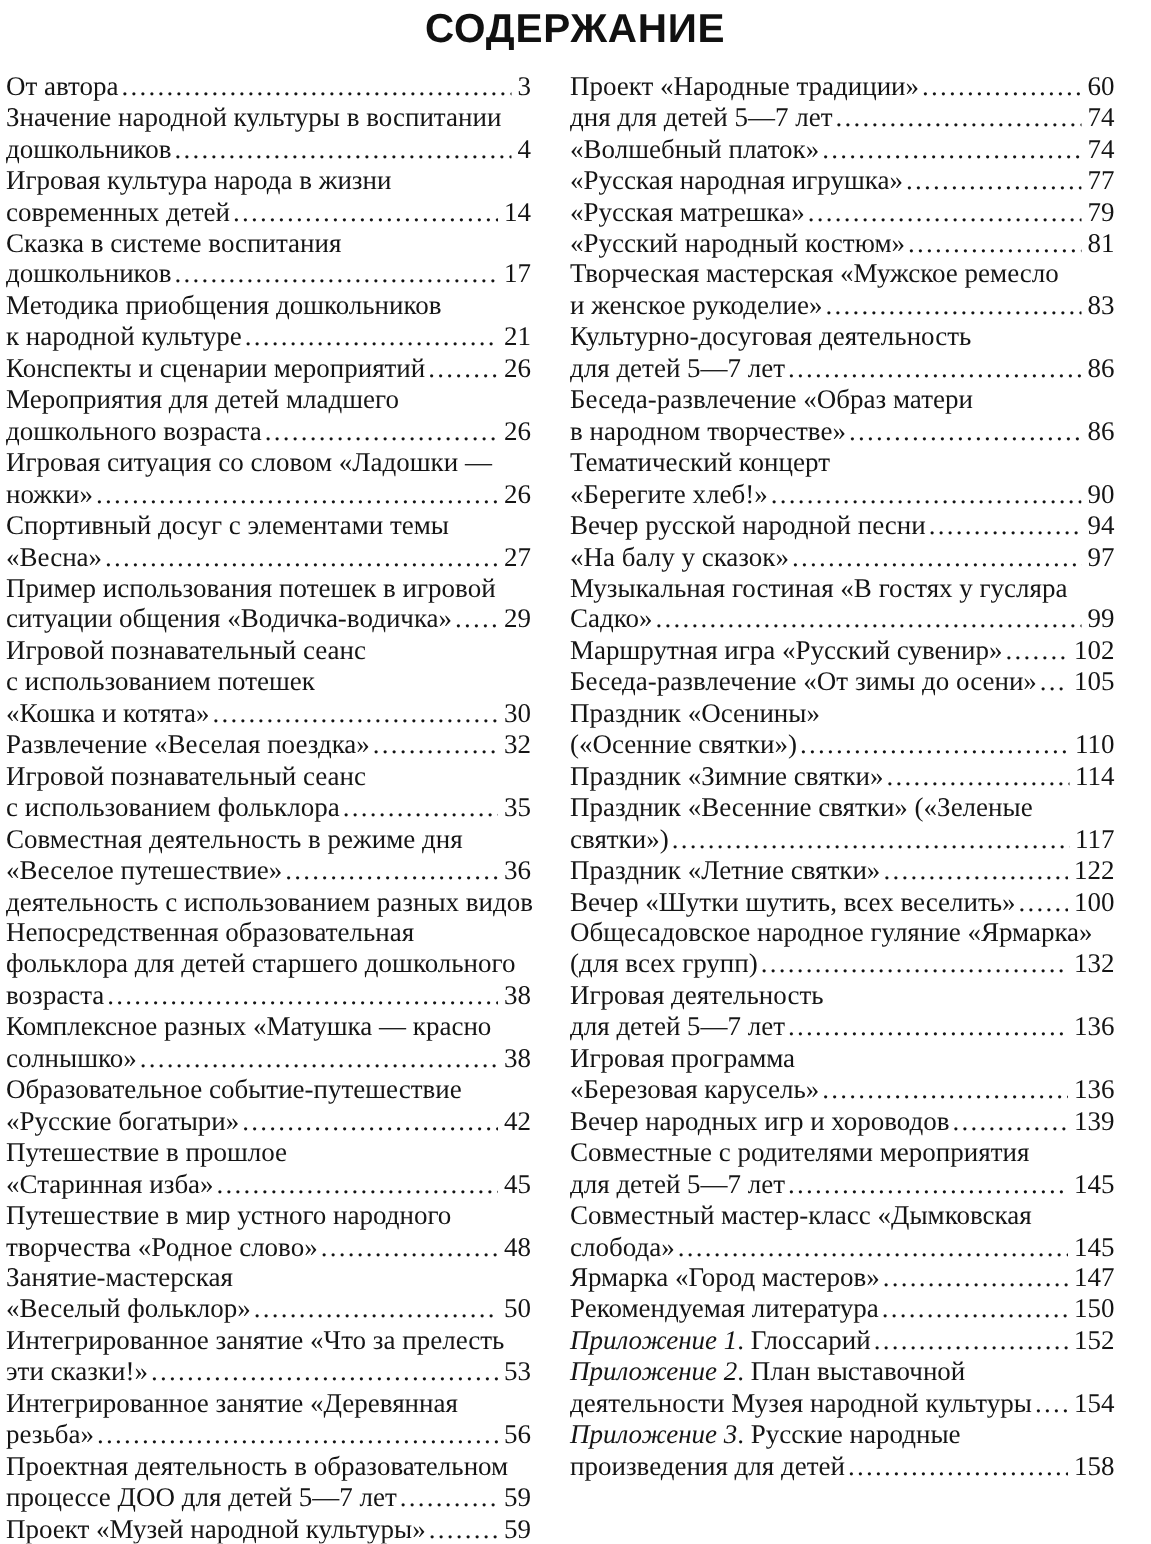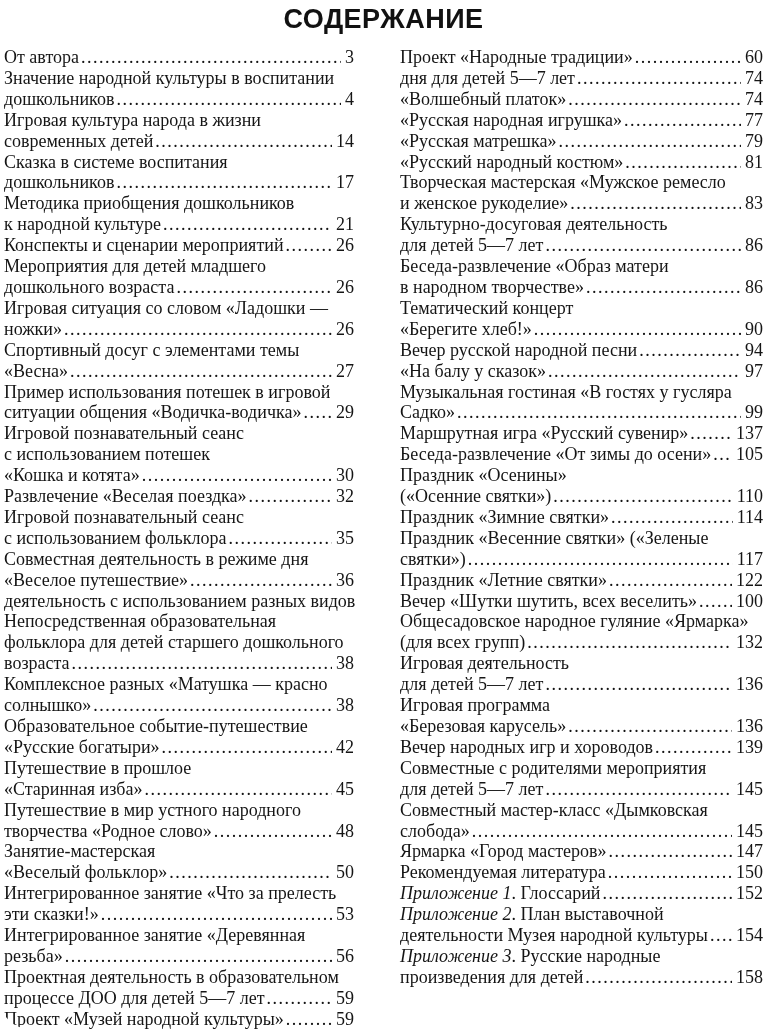--- a/index.html
+++ b/index.html
@@ -1,30 +1,30 @@
 <!DOCTYPE html>
 <html><head>
 <meta charset="utf-8">
 <style>
   * { margin: 0; padding: 0; box-sizing: border-box; }
   html, body { width: 767px; height: 1029px; background: #ffffff; overflow: hidden; }
   body { font-family: "Liberation Serif", serif; color: #151515; }
-  .page { width: 767px; height: 1029px; padding: 4px 4px 0 4px; overflow: hidden; border-radius: 30px; }
+  .page { width: 767px; height: 1029px; padding: 4px 4px 0 4px; overflow: hidden; }
   .title {
     font-family: "Liberation Sans", sans-serif;
     font-weight: 700;
     font-size: 27px;
     line-height: 30px;
     text-align: center;
     letter-spacing: 0.5px;
     color: #111111;
   }
   .columns { display: flex; margin-top: 13px; }
   .col { font-size: 18px; line-height: 20.9px; }
-  .col-left  { width: 350px; margin-right: 46px; flex: 0 0 auto; }
+  .col-left  { width: 350px; margin-right: 26px; flex: 0 0 auto; }
   .col-right { width: 363px; flex: 0 0 auto; }
   .entry { }
   .line { white-space: nowrap; }
   .line.last { display: flex; }
   .txt { white-space: nowrap; flex: 0 0 auto; }
   .it { font-style: italic; margin-top: 47px; }
   .fill {
     flex: 1 1 auto;
     min-width: 0;
     overflow: hidden;
@@ -330,21 +330,21 @@
           <div class="line last">
             <span class="txt"><span>Садко»</span></span>
             <span class="fill"></span>
             <span class="num">99</span>
           </div>
         </div>
         <div class="entry">
           <div class="line last">
             <span class="txt"><span>Маршрутная игра «Русский сувенир»</span></span>
             <span class="fill"></span>
-            <span class="num">137</span>
+            <span class="num">102</span>
           </div>
         </div>
         <div class="entry">
           <div class="line last">
             <span class="txt"><span>Беседа-развлечение «От зимы до осени»</span></span>
             <span class="fill"></span>
             <span class="num">105</span>
           </div>
         </div>
         <div class="entry">

